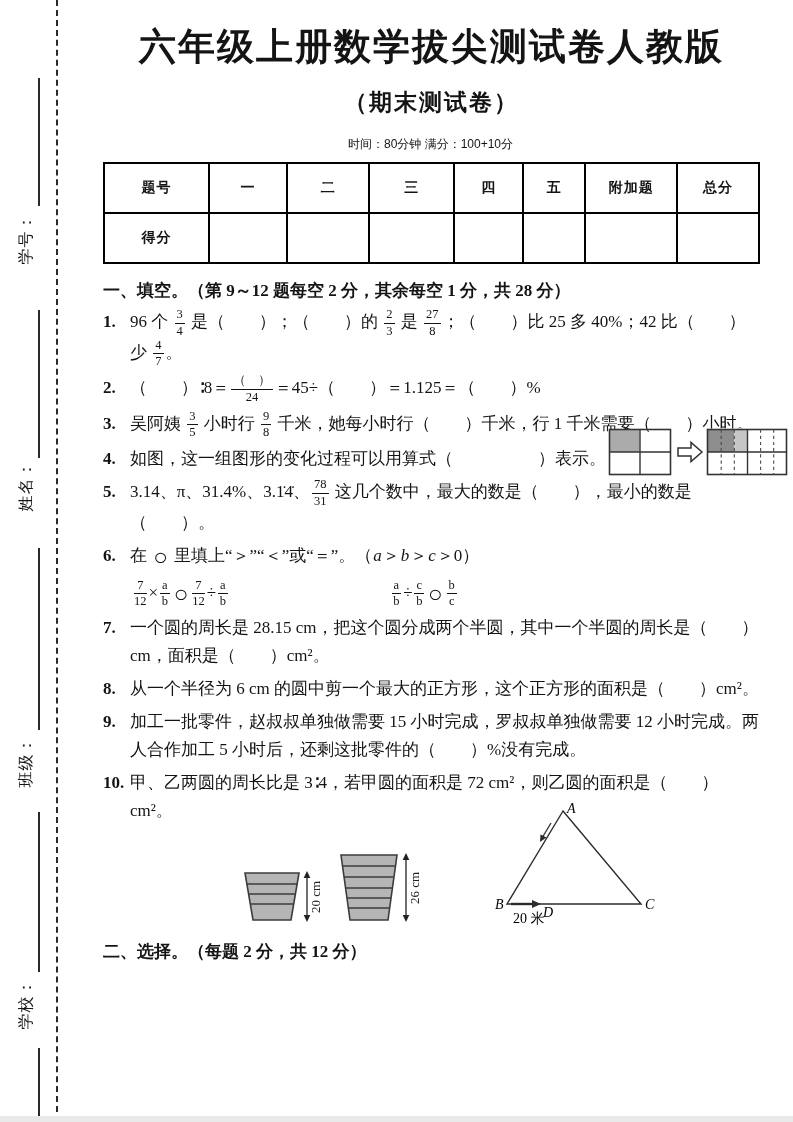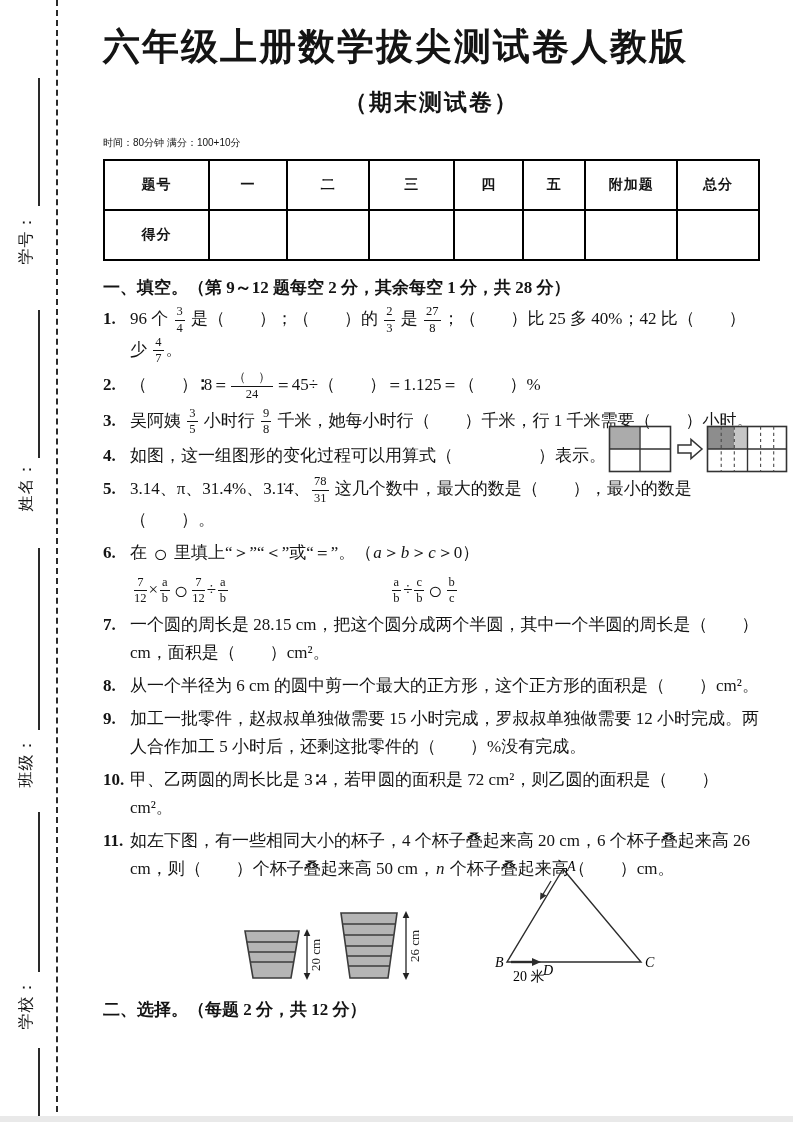--- a/index.html
+++ b/index.html
@@ -7,25 +7,25 @@
         font-family:"Liberation Serif","DejaVu Serif",serif;color:#141414;}
   
   .dash-line{position:absolute;left:56px;top:0;height:1122px;width:0;border-left:2px dashed #2a2a2a;}
   .mline{position:absolute;left:38px;width:2px;background:#2a2a2a;}
   .mlabel{position:absolute;left:26px;transform:translate(-50%,-50%) rotate(-90deg);
           font-size:16px;white-space:nowrap;letter-spacing:1px;}
   .bottom-edge{position:absolute;left:0;right:0;bottom:0;height:6px;background:#e9e9e9;}
   
   .content{position:absolute;left:103px;top:0;width:657px;}
   .title{font-family:"Liberation Sans","DejaVu Sans",sans-serif;font-weight:bold;
-         font-size:37px;line-height:42px;margin-top:26px;letter-spacing:2px;}
+         font-size:37px;line-height:42px;text-align:center;margin-top:26px;letter-spacing:2px;}
   .subtitle{font-family:"Liberation Sans","DejaVu Sans",sans-serif;font-weight:bold;
          font-size:23px;line-height:36px;text-align:center;margin-top:16px;letter-spacing:2px;}
-  .info{font-family:"Liberation Sans","DejaVu Sans",sans-serif;font-size:10px;
-        text-align:left;margin-top:16px;padding-right:2px;}
+  .info{font-family:"Liberation Sans","DejaVu Sans",sans-serif;font-size:12px;
+        text-align:center;margin-top:16px;padding-right:2px;}
   table.score{border-collapse:collapse;table-layout:fixed;width:100%;margin-top:9px;}
   table.score td{border:2px solid #000;height:46px;text-align:center;vertical-align:middle;
         font-size:14px;font-weight:bold;letter-spacing:1px;}
   
   .sec-heading{font-size:17px;font-weight:bold;margin-top:15px;line-height:24px;}
   .q{position:relative;padding-left:27px;font-size:17px;line-height:28px;margin-top:5px;}
   .q .qnum{position:absolute;left:0;top:0;font-weight:bold;}
   .frac{display:inline-block;text-align:center;vertical-align:-0.62em;
         font-size:12.5px;line-height:1.1;margin:0 2px;}
   .frac .fn{display:block;border-bottom:1.3px solid #141414;padding:0 2px 1px;}
@@ -123,21 +123,20 @@
   </svg></div>
         <div class="q"><span class="qnum">5.</span><span>3.14、π、31.4%、3.1̇4̇、<span class="frac"><span class="fn">78</span><span class="fd">31</span></span> 这几个数中，最大的数是（　　），最小的数是（　　）。</span></div>
         <div class="q"><span class="qnum">6.</span><span>在 <span class="cmp">○</span> 里填上“＞”“＜”或“＝”。（<span class="var">a</span>＞<span class="var">b</span>＞<span class="var">c</span>＞0）</span><div class="expr-row">
             <span class="expr"><span class="frac"><span class="fn">7</span><span class="fd">12</span></span>×<span class="frac"><span class="fn">a</span><span class="fd">b</span></span><span class="cmp">○</span><span class="frac"><span class="fn">7</span><span class="fd">12</span></span>÷<span class="frac"><span class="fn">a</span><span class="fd">b</span></span></span>
             <span class="expr"><span class="frac"><span class="fn">a</span><span class="fd">b</span></span>÷<span class="frac"><span class="fn">c</span><span class="fd">b</span></span><span class="cmp">○</span><span class="frac"><span class="fn">b</span><span class="fd">c</span></span></span>
           </div></div>
         <div class="q"><span class="qnum">7.</span><span>一个圆的周长是 28.15 cm，把这个圆分成两个半圆，其中一个半圆的周长是（　　）cm，面积是（　　）cm²。</span></div>
         <div class="q"><span class="qnum">8.</span><span>从一个半径为 6 cm 的圆中剪一个最大的正方形，这个正方形的面积是（　　）cm²。</span></div>
         <div class="q"><span class="qnum">9.</span><span>加工一批零件，赵叔叔单独做需要 15 小时完成，罗叔叔单独做需要 12 小时完成。两人合作加工 5 小时后，还剩这批零件的（　　）%没有完成。</span></div>
         <div class="q"><span class="qnum">10.</span><span>甲、乙两圆的周长比是 3∶4，若甲圆的面积是 72 cm²，则乙圆的面积是（　　）cm²。</span></div>
-        <div class="q"><span class="qnum">11.</span><span>如左下图，有一些相同大小的杯子，4 个杯子叠起来高 20 cm，6 个杯子叠起来高 26 cm，则（　　）个杯子叠起来高 50 cm，<span class="var">n</span> 个杯子叠起来高（　　）cm。</span></div>
       </div>
 
     <div class="figure-row">
       <svg class="fig-cups" width="235" height="96" viewBox="0 0 235 96">
 
         <polygon points="4,46 58,46 50,93 12,93" fill="#b5b5b5" stroke="#3c3c3c" stroke-width="1.6"></polygon>
         <line x1="5.7" y1="57" x2="56.3" y2="57" stroke="#3c3c3c" stroke-width="1.4"></line>
         <line x1="7.3" y1="67" x2="54.7" y2="67" stroke="#3c3c3c" stroke-width="1.4"></line>
         <line x1="9" y1="77" x2="53" y2="77" stroke="#3c3c3c" stroke-width="1.4"></line>
         <line x1="66" y1="46" x2="66" y2="93" stroke="#222" stroke-width="1.3"></line>

